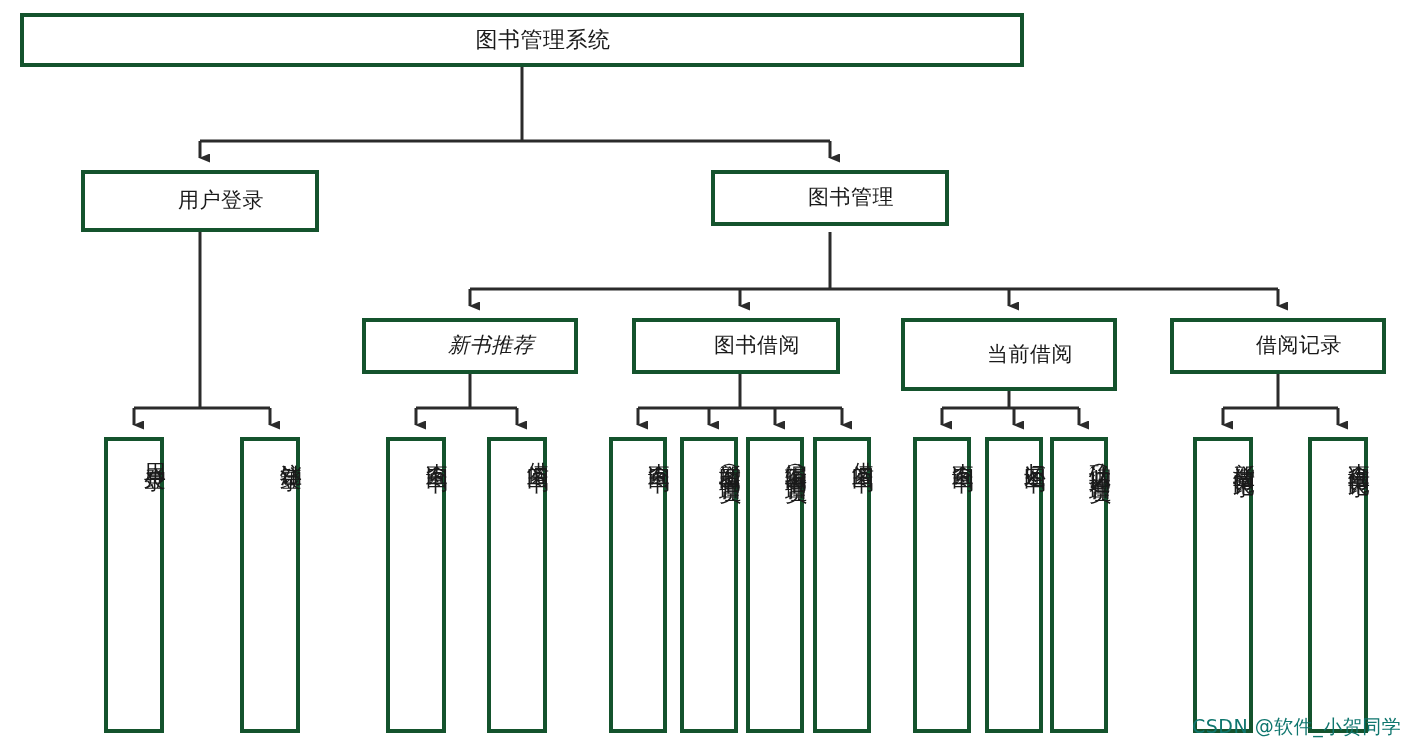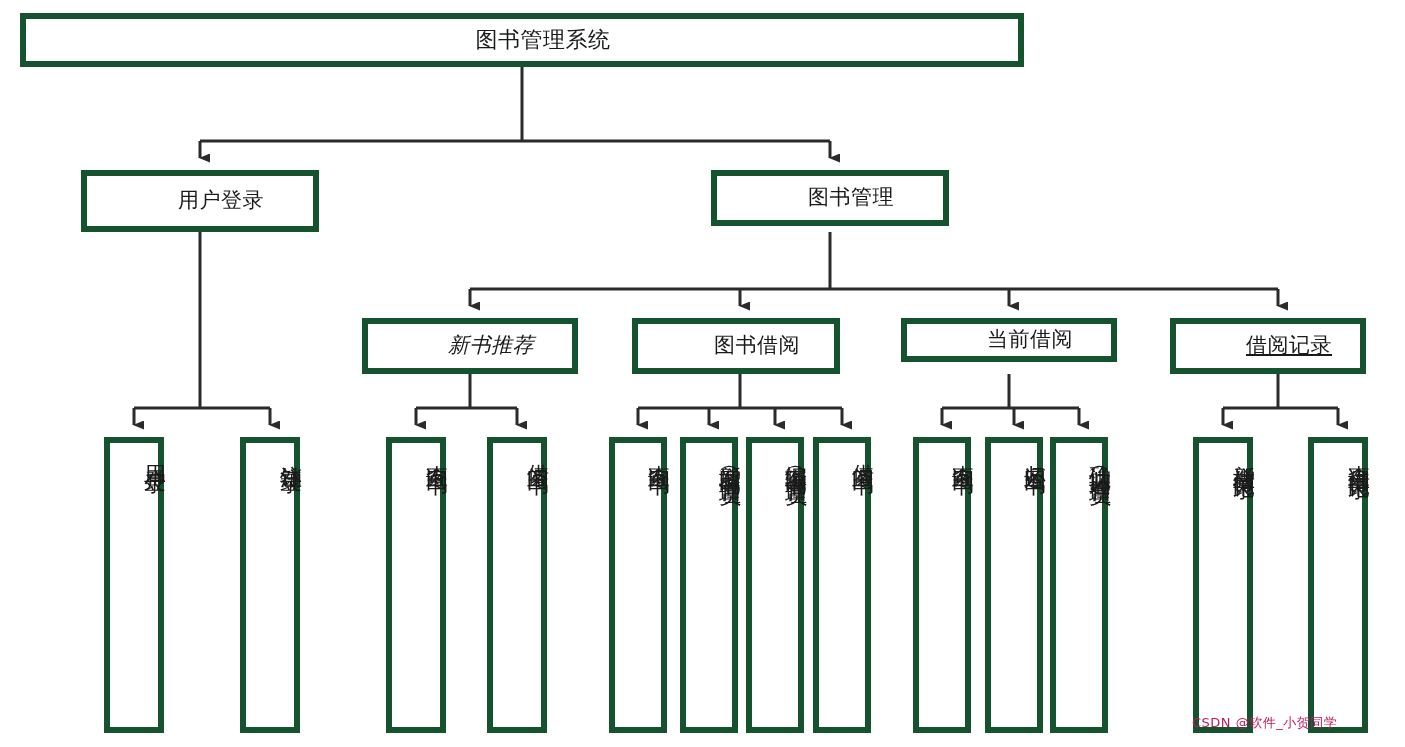--- a/index.html
+++ b/index.html
@@ -23,21 +23,21 @@
     left: 0;
     top: 0;
     width: 1405px;
     height: 747px;
     pointer-events: none;
   }
   .node {
     position: absolute;
     box-sizing: border-box;
     background: #ffffff;
-    border: 6px solid #14532d;
+    border: 4px solid #14532d;
     display: flex;
     align-items: center;
     justify-content: center;
     color: #1a1a1a;
     z-index: 2;
     padding-left: 42px;
   }
   .node .label {
     display: block;
     line-height: 1.12;
@@ -57,22 +57,22 @@
     text-orientation: upright;
     font-size: 22px;
     letter-spacing: 3px;
     line-height: 1;
   }
   .node.root .label {
     font-size: 22px;
   }
   .watermark {
     position: absolute;
-    color: #be185d;
-    font-size: 13px;
+    color: #0f766e;
+    font-size: 19px;
     letter-spacing: 0.5px;
     white-space: nowrap;
     z-index: 5;
   }
 </style>
 </head>
 <body>
 
 <div id="canvas">
   <svg id="edges" viewBox="0 0 1405 747" xmlns="http://www.w3.org/2000/svg">
@@ -127,24 +127,24 @@
       </div>
       <div class="node horizontal" style="left: 711px; top: 170px; width: 238px; height: 56px;">
         <span class="label">图书管理</span>
       </div>
       <div class="node horizontal" style="left: 362px; top: 318px; width: 216px; height: 56px; font-style: italic;">
         <span class="label">新书推荐</span>
       </div>
       <div class="node horizontal" style="left: 632px; top: 318px; width: 208px; height: 56px;">
         <span class="label">图书借阅</span>
       </div>
-      <div class="node horizontal" style="left: 901px; top: 318px; width: 216px; height: 44px;">
+      <div class="node horizontal" style="left: 901px; top: 318px; width: 216px; height: 73px;">
         <span class="label">当前借阅</span>
       </div>
-      <div class="node horizontal" style="left: 1170px; top: 318px; width: 196px; height: 56px; text-decoration: underline;">
+      <div class="node horizontal" style="left: 1170px; top: 318px; width: 216px; height: 56px;">
         <span class="label">借阅记录</span>
       </div>
       <div class="node vertical" style="left: 104px; top: 437px; width: 60px; height: 296px;">
         <span class="label">用户登录</span>
       </div>
       <div class="node vertical" style="left: 240px; top: 437px; width: 60px; height: 296px;">
         <span class="label">注销登录</span>
       </div>
       <div class="node vertical" style="left: 386px; top: 437px; width: 60px; height: 296px;">
         <span class="label">查询图书</span>

